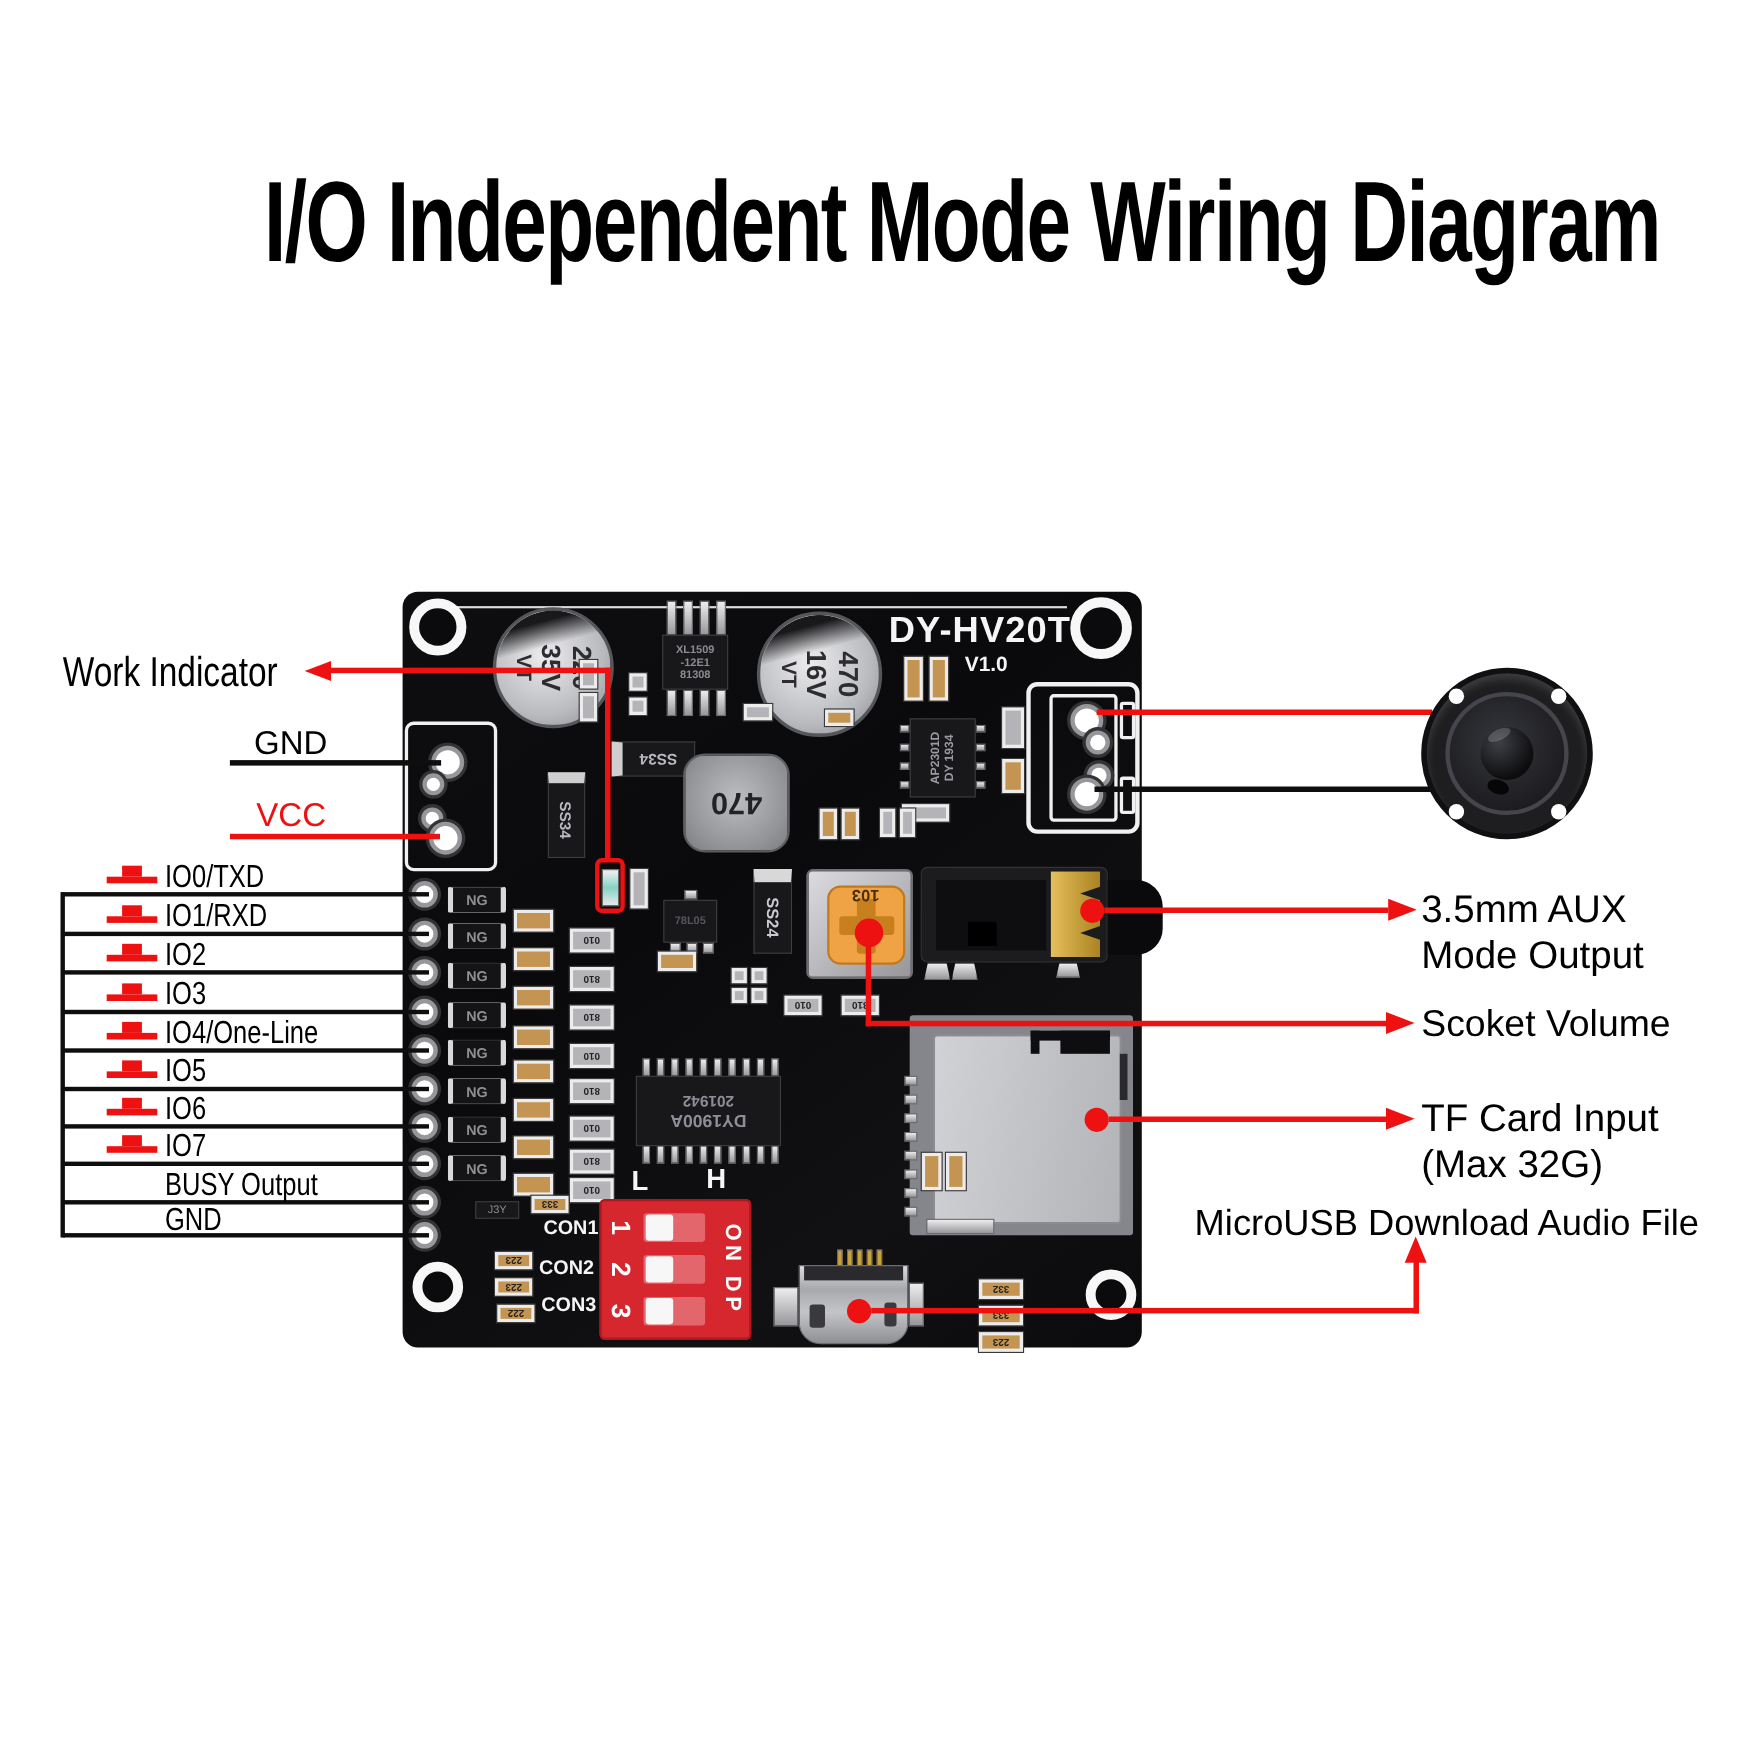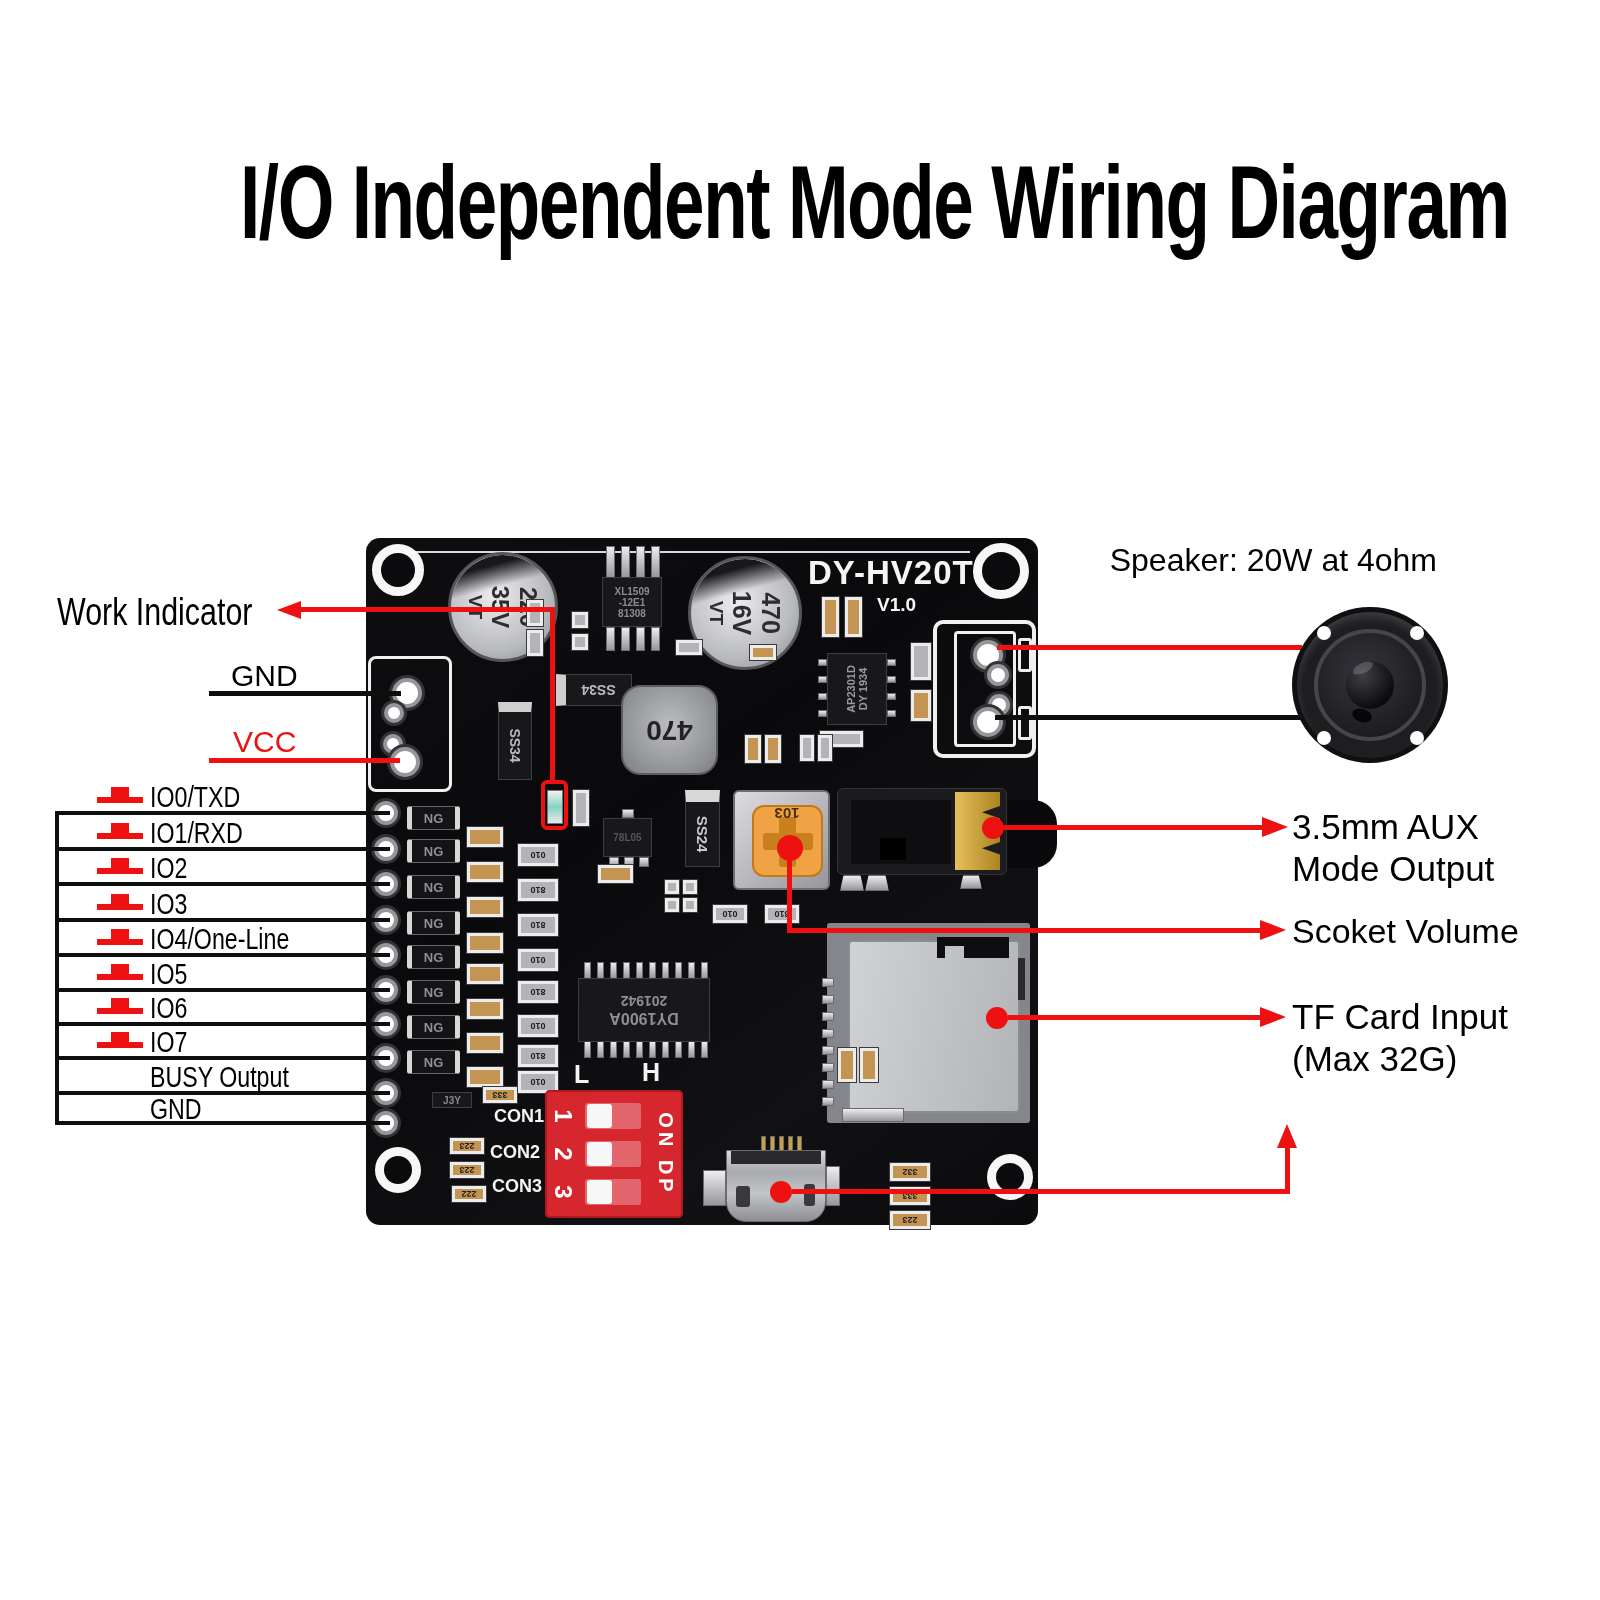--- a/index.html
+++ b/index.html
@@ -313,21 +313,21 @@
     <div class="smdg" style="left:347px;top:367px;width:34px;height:18px;">
         <div class="sv">010</div>
       </div>
     <div class="smdg" style="left:399px;top:367px;width:34px;height:18px;">
         <div class="sv">810</div>
       </div>
     <div class="smd" style="left:472px;top:510px;width:18px;height:34px;"></div>
     <div class="smd" style="left:494px;top:510px;width:18px;height:34px;"></div>
 
     <div class="chip" style="left:66px;top:554px;width:40px;height:16px;">
-      <div class="ctx" style="inset:0;font-size:10px;font-weight:bold;color:#8a8a8f;">
+      <div class="ctx" style="inset:0;font-size:10px;font-weight:normal;color:#8a8a8f;">
         <span>J3Y</span>
       </div>
     </div>
     <div class="smd" style="left:117px;top:549px;width:34px;height:16px;">
         <div class="sv">333</div>
       </div>
     <div class="smd" style="left:84px;top:600px;width:34px;height:16px;">
         <div class="sv">223</div>
       </div>
     <div class="smd" style="left:84px;top:624px;width:34px;height:16px;">
@@ -434,21 +434,20 @@
   <div class="rl" style="left:111px;top:1032px;width:18px;height:10px;"></div>
   <div class="lbl cond" style="left:150px;top:1027px;font-size:29px;">IO7</div>
 
   <div class="bl" style="left:57px;top:1091px;width:333px;height:4px;"></div>
   <div class="lbl cond" style="left:150px;top:1062px;font-size:29px;">BUSY Output</div>
 
   <div class="bl" style="left:57px;top:1121px;width:333px;height:4px;"></div>
   <div class="lbl cond" style="left:150px;top:1094px;font-size:29px;">GND</div>
 
   <div class="lbl" style="left:1075px;top:541px;width:362px;text-align:right;font-size:32px;line-height:38px;">
-    <div>Speaker: 20W at 4ohm</div>
   </div>
   <div class="rl" style="left:997px;top:645px;width:305px;height:5px;"></div>
   <div class="bl" style="left:995px;top:715px;width:310px;height:5px;"></div>
 
   <div class="a" style="left:1292px;top:607px;width:156px;height:156px;border-radius:50%;background:#1e1e21;border:5px solid #101012;box-sizing:border-box;box-shadow:inset 0 5px 8px rgba(255,255,255,.14);">
     <div class="a" style="left:20px;top:14px;width:14px;height:14px;border-radius:50%;background:#fff;"></div>
     <div class="a" style="left:113px;top:14px;width:14px;height:14px;border-radius:50%;background:#fff;"></div>
     <div class="a" style="left:20px;top:119px;width:14px;height:14px;border-radius:50%;background:#fff;"></div>
     <div class="a" style="left:113px;top:119px;width:14px;height:14px;border-radius:50%;background:#fff;"></div>
     <div class="a" style="left:17px;top:17px;width:112px;height:112px;border-radius:50%;background:radial-gradient(circle at 45% 40%,#35363c,#1c1c1f 75%);border:4px solid #45464b;box-sizing:border-box;">
@@ -466,20 +465,21 @@
   <div class="rl" style="left:787px;top:848px;width:5px;height:85px;"></div>
   <div class="rl" style="left:787px;top:928px;width:473px;height:5px;"></div>
   <div class="tri-r" style="left:1260px;top:920px;"></div>
   <div class="lbl" style="left:1292px;top:913px;font-size:34px;">Scoket Volume</div>
 
   <div class="rl" style="left:1008px;top:1015px;width:252px;height:5px;"></div>
   <div class="tri-r" style="left:1260px;top:1007px;"></div>
   <div class="lbl" style="left:1292px;top:998px;font-size:35px;">TF Card Input</div>
   <div class="lbl" style="left:1292px;top:1040px;font-size:35px;">(Max 32G)</div>
 
+  <div class="lbl" style="left:1086px;top:1094px;font-size:33px;">MicroUSB Download Audio File</div>
   <div class="rl" style="left:792px;top:1189px;width:498px;height:5px;"></div>
   <div class="rl" style="left:1285px;top:1146px;width:5px;height:48px;"></div>
   <div class="tri-u" style="left:1277px;top:1124px;"></div>
 
   <div class="dotr" style="left:777px;top:835px;width:26px;height:26px;"></div>
   <div class="dotr" style="left:982px;top:817px;width:22px;height:22px;"></div>
   <div class="dotr" style="left:986px;top:1007px;width:22px;height:22px;"></div>
   <div class="dotr" style="left:770px;top:1181px;width:22px;height:22px;"></div>
 
 </div>

